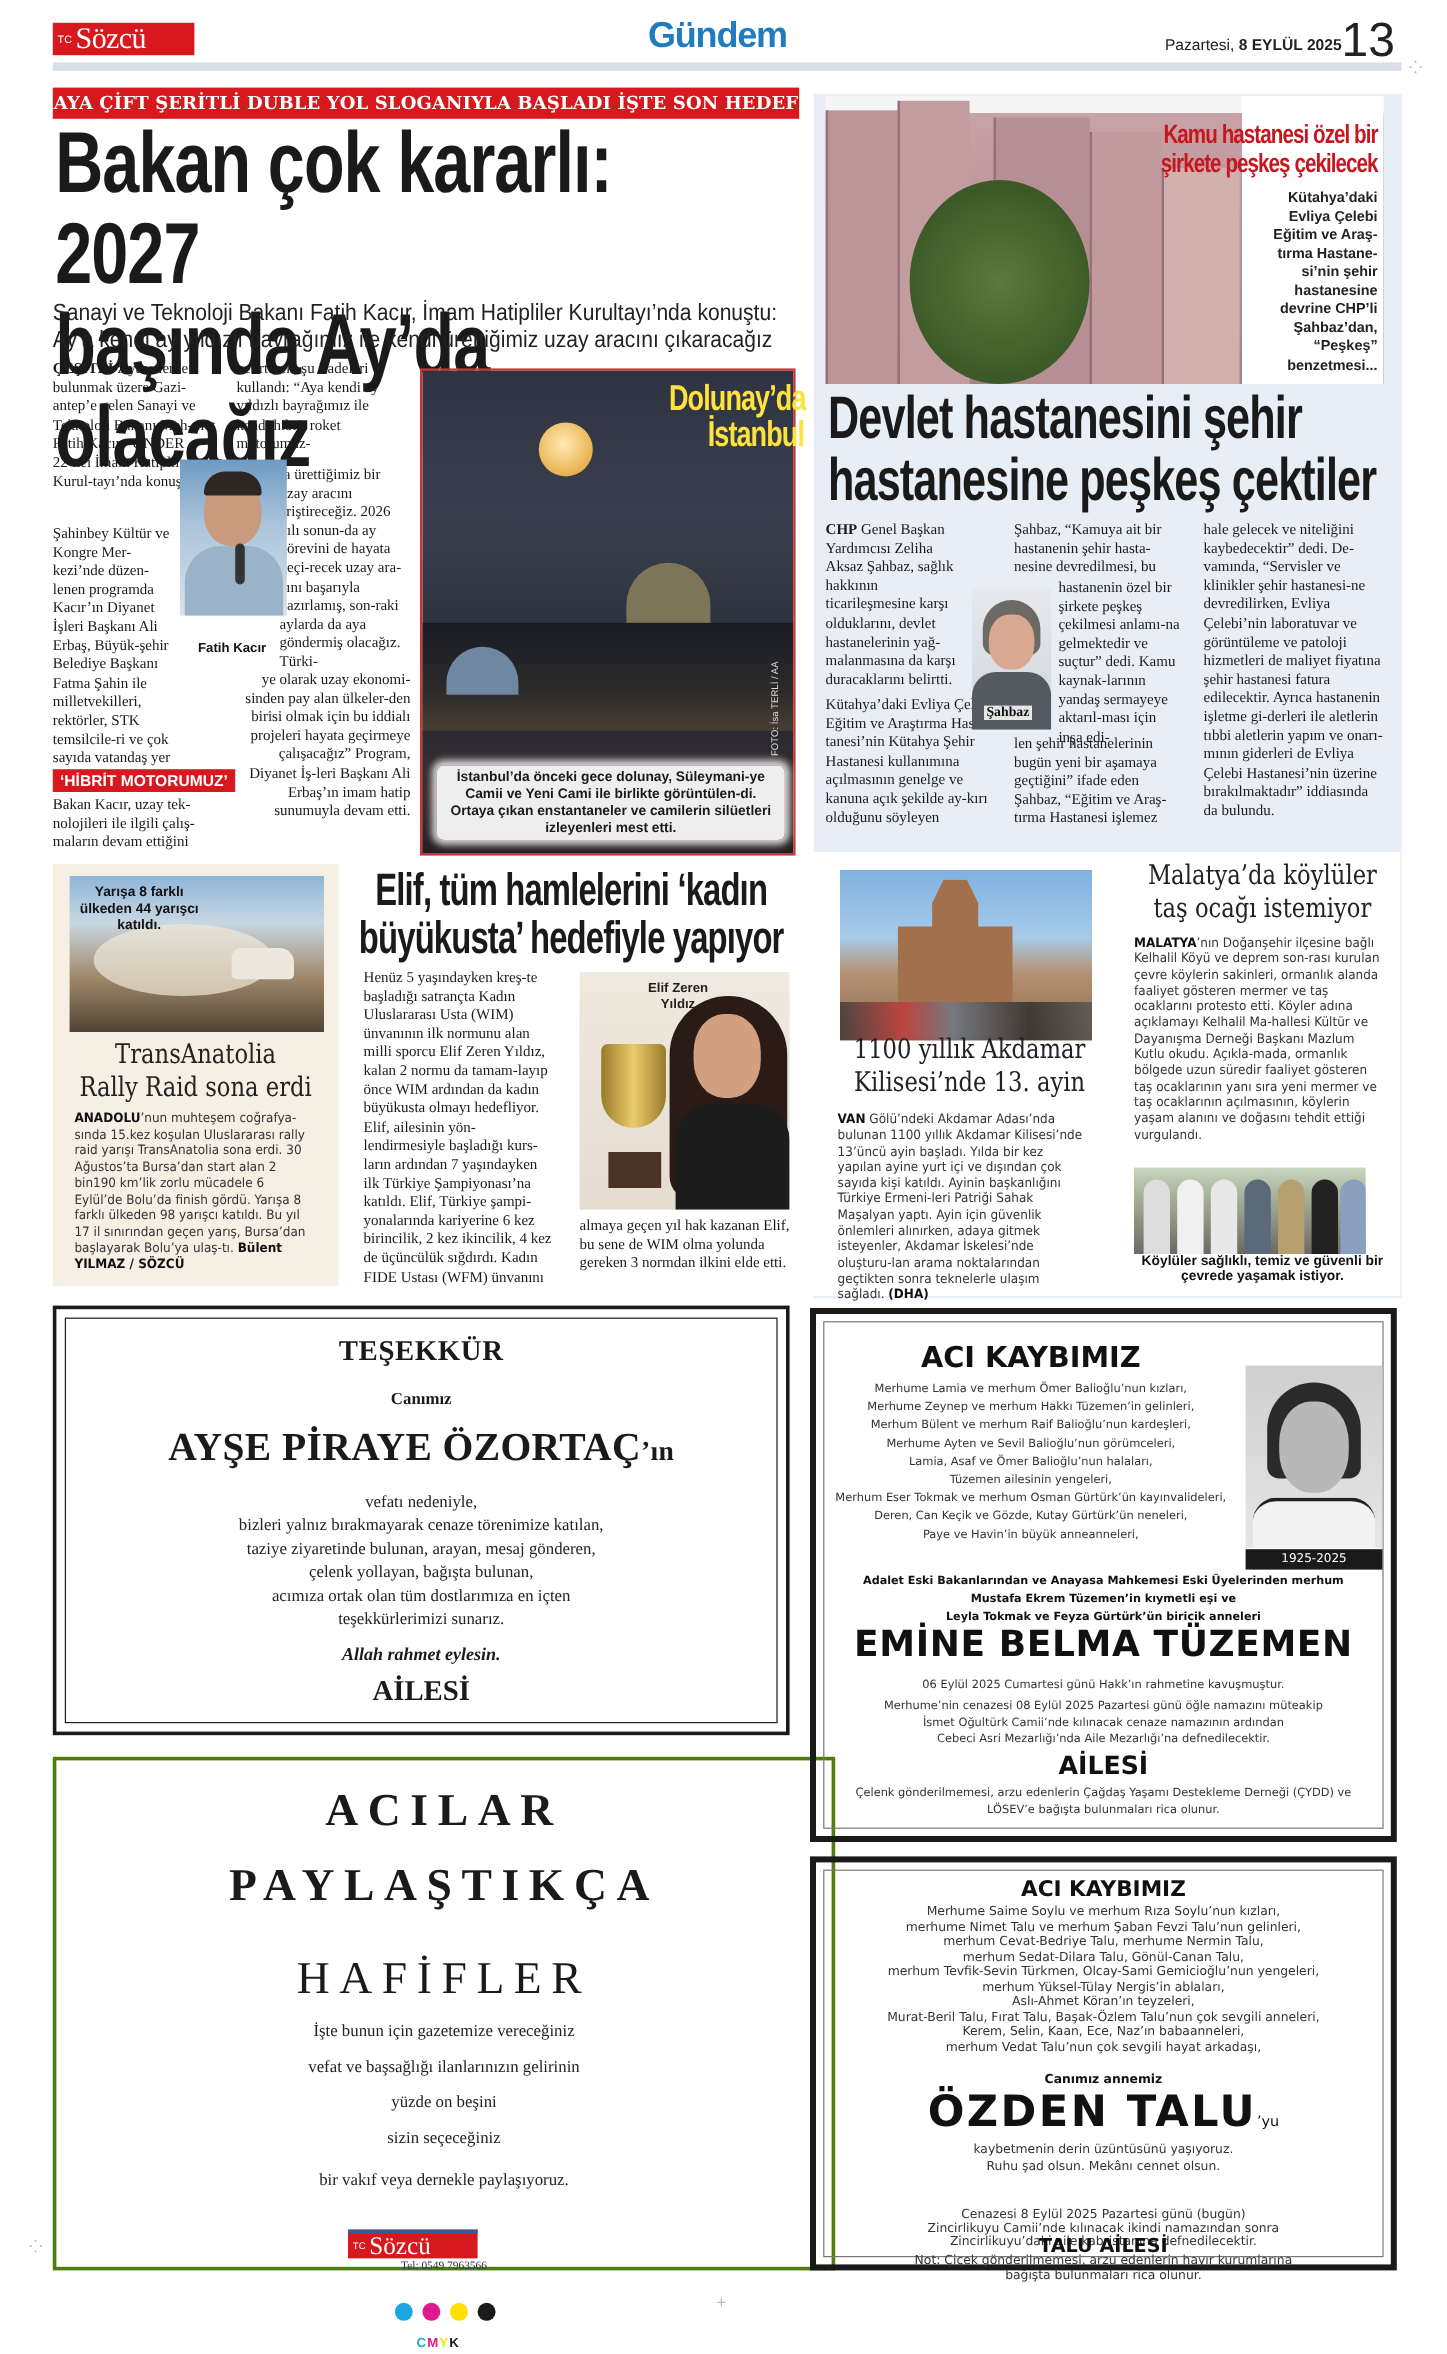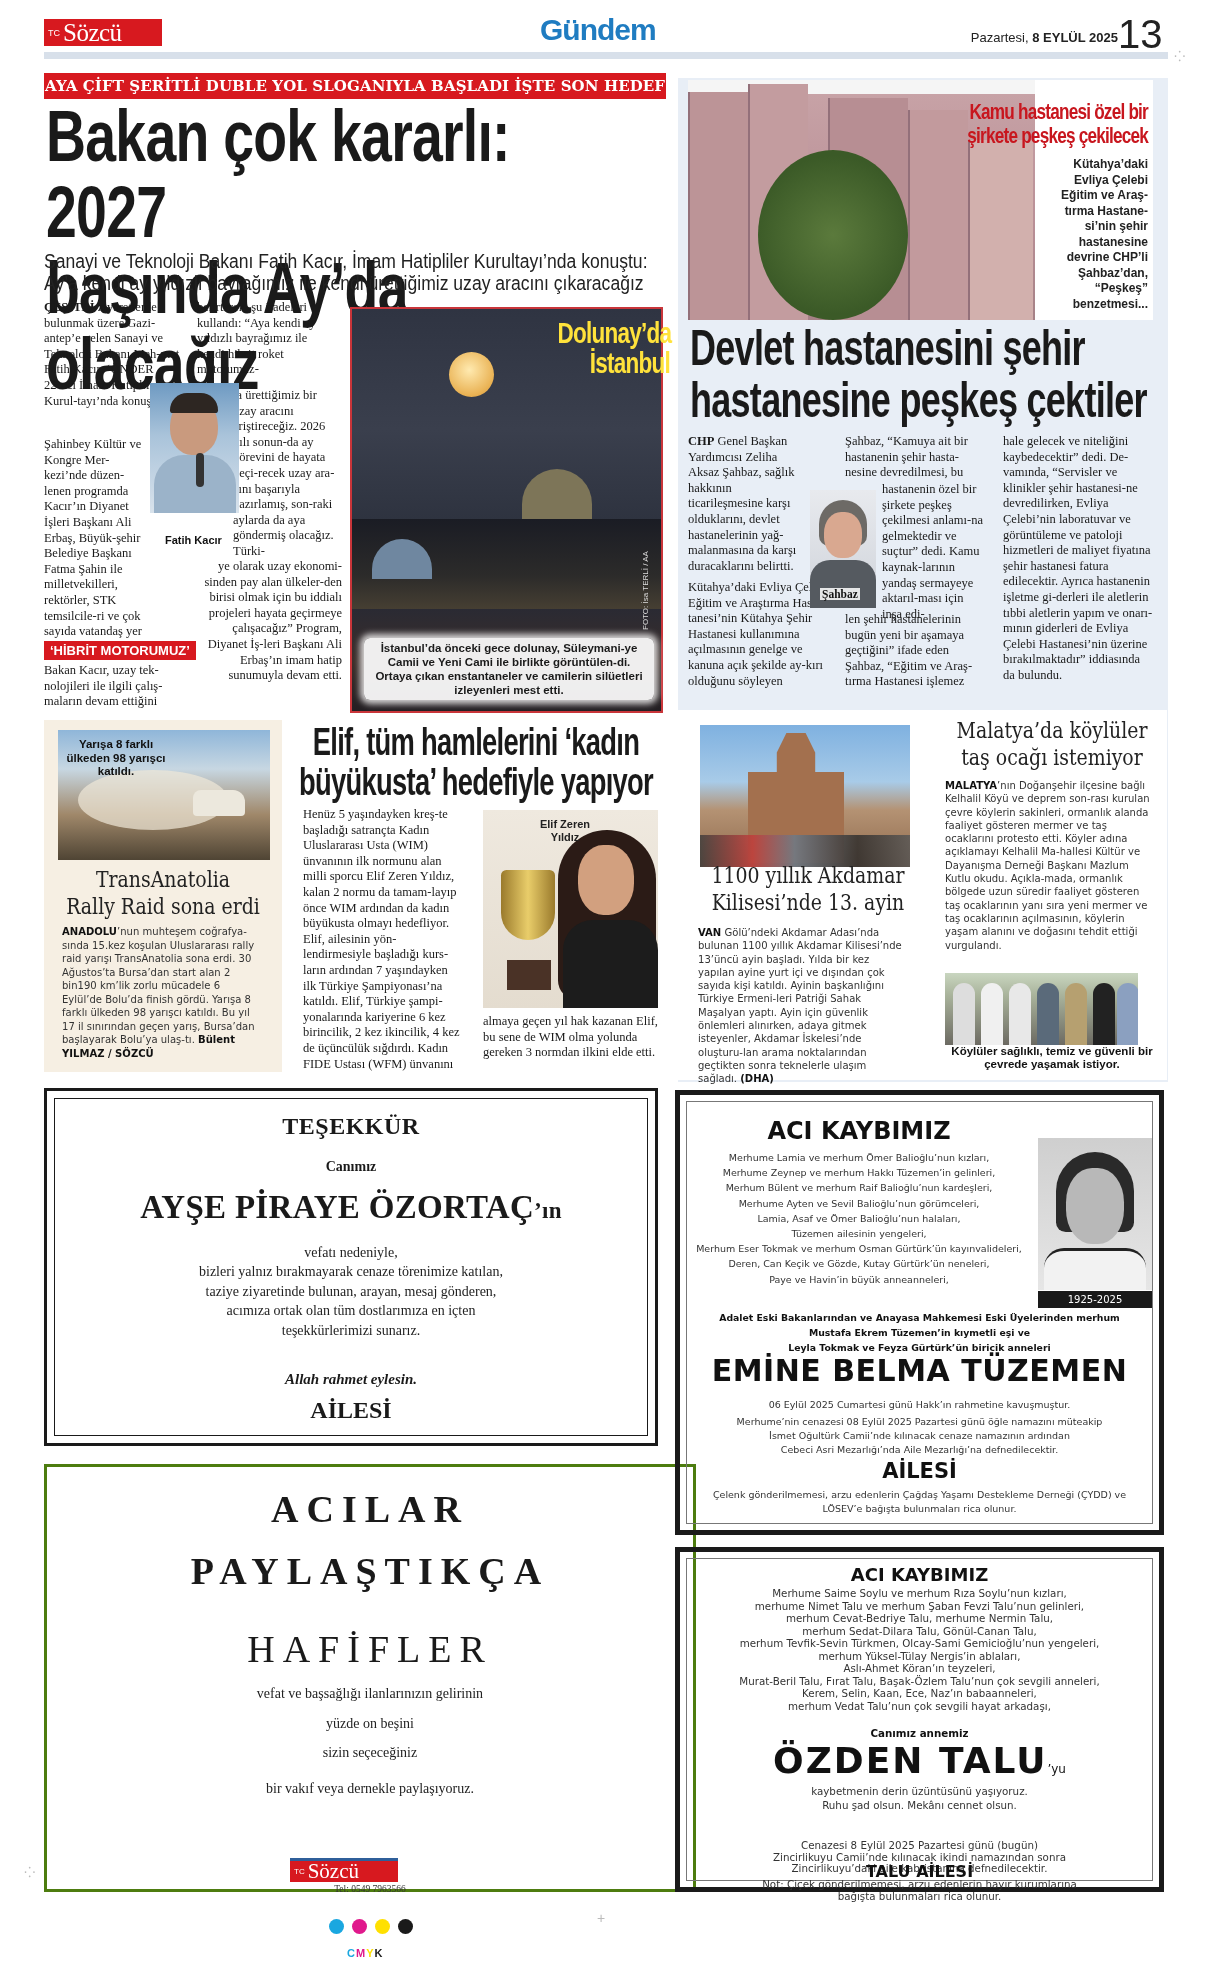--- a/index.html
+++ b/index.html
@@ -256,21 +256,21 @@
     <div class="coat"></div>
     <div class="face"></div>
 </div>
 <div class="abs" id="sahbaz-caption">Şahbaz</div>
 
 <div class="abs" id="rally-box"></div>
 <div class="abs" id="rally-photo">
   <div class="splash"></div>
     <div class="car"></div>
 </div>
-<div class="abs" id="rally-overlay">Yarışa 8 farklı ülkeden 98 yarışcı katıldı.</div>
+<div class="abs" id="rally-overlay">Yarışa 8 farklı ülkeden 44 yarışcı katıldı.</div>
 <div class="abs" id="rally-title">
   <div>TransAnatolia</div>
   <div>Rally Raid sona erdi</div>
 </div>
 <div class="abs" id="rally-body">
   <b>ANADOLU</b><span>’nun muhteşem coğrafya-sında 15.kez koşulan Uluslararası rally raid yarışı TransAnatolia sona erdi. 30 Ağustos’ta Bursa’dan start alan 2 bin190 km’lik zorlu mücadele 6 Eylül’de Bolu’da finish gördü. Yarışa 8 farklı ülkeden 98 yarışcı katıldı. Bu yıl 17 il sınırından geçen yarış, Bursa’dan başlayarak Bolu’ya ulaş-tı. </span><b>Bülent YILMAZ / SÖZCÜ</b>
 </div>
 
 <div class="abs cond" id="elif-title">
   <div>Elif, tüm hamlelerini ‘kadın</div>
@@ -322,32 +322,34 @@
 
 <div class="abs" id="ad-tesekkur">
   <div class="inner"></div>
   <div class="ad-center" id="tk-head">TEŞEKKÜR</div>
   <div class="ad-center" id="tk-can">Canımız</div>
   <div class="ad-center" id="tk-name"><span>AYŞE PİRAYE ÖZORTAÇ</span><small>’ın</small></div>
   <div class="ad-center" id="tk-body">
     <div>vefatı nedeniyle,</div>
     <div>bizleri yalnız bırakmayarak cenaze törenimize katılan,</div>
     <div>taziye ziyaretinde bulunan, arayan, mesaj gönderen,</div>
+    <div>çelenk yollayan, bağışta bulunan,</div>
     <div>acımıza ortak olan tüm dostlarımıza en içten</div>
     <div>teşekkürlerimizi sunarız.</div>
   </div>
   <div class="ad-center" id="tk-allah">Allah rahmet eylesin.</div>
   <div class="ad-center" id="tk-ailesi">AİLESİ</div>
 </div>
 
 <div class="abs" id="ad-acilar">
   <div class="ad-center" id="ac-l1">ACILAR</div>
   <div class="ad-center" id="ac-l2">PAYLAŞTIKÇA</div>
   <div class="ad-center" id="ac-l3">HAFİFLER</div>
   <div class="ad-center" id="ac-body">
+    <div>İşte bunun için gazetemize vereceğiniz</div>
     <div>vefat ve başsağlığı ilanlarınızın gelirinin</div>
     <div>yüzde on beşini</div>
     <div>sizin seçeceğiniz</div>
     <div class="gap"></div>
     <div>bir vakıf veya dernekle paylaşıyoruz.</div>
   </div>
   <div class="abs" id="ac-logo">
     <span class="tc">TC</span>
     <span class="name">Sözcü</span>
   </div>

